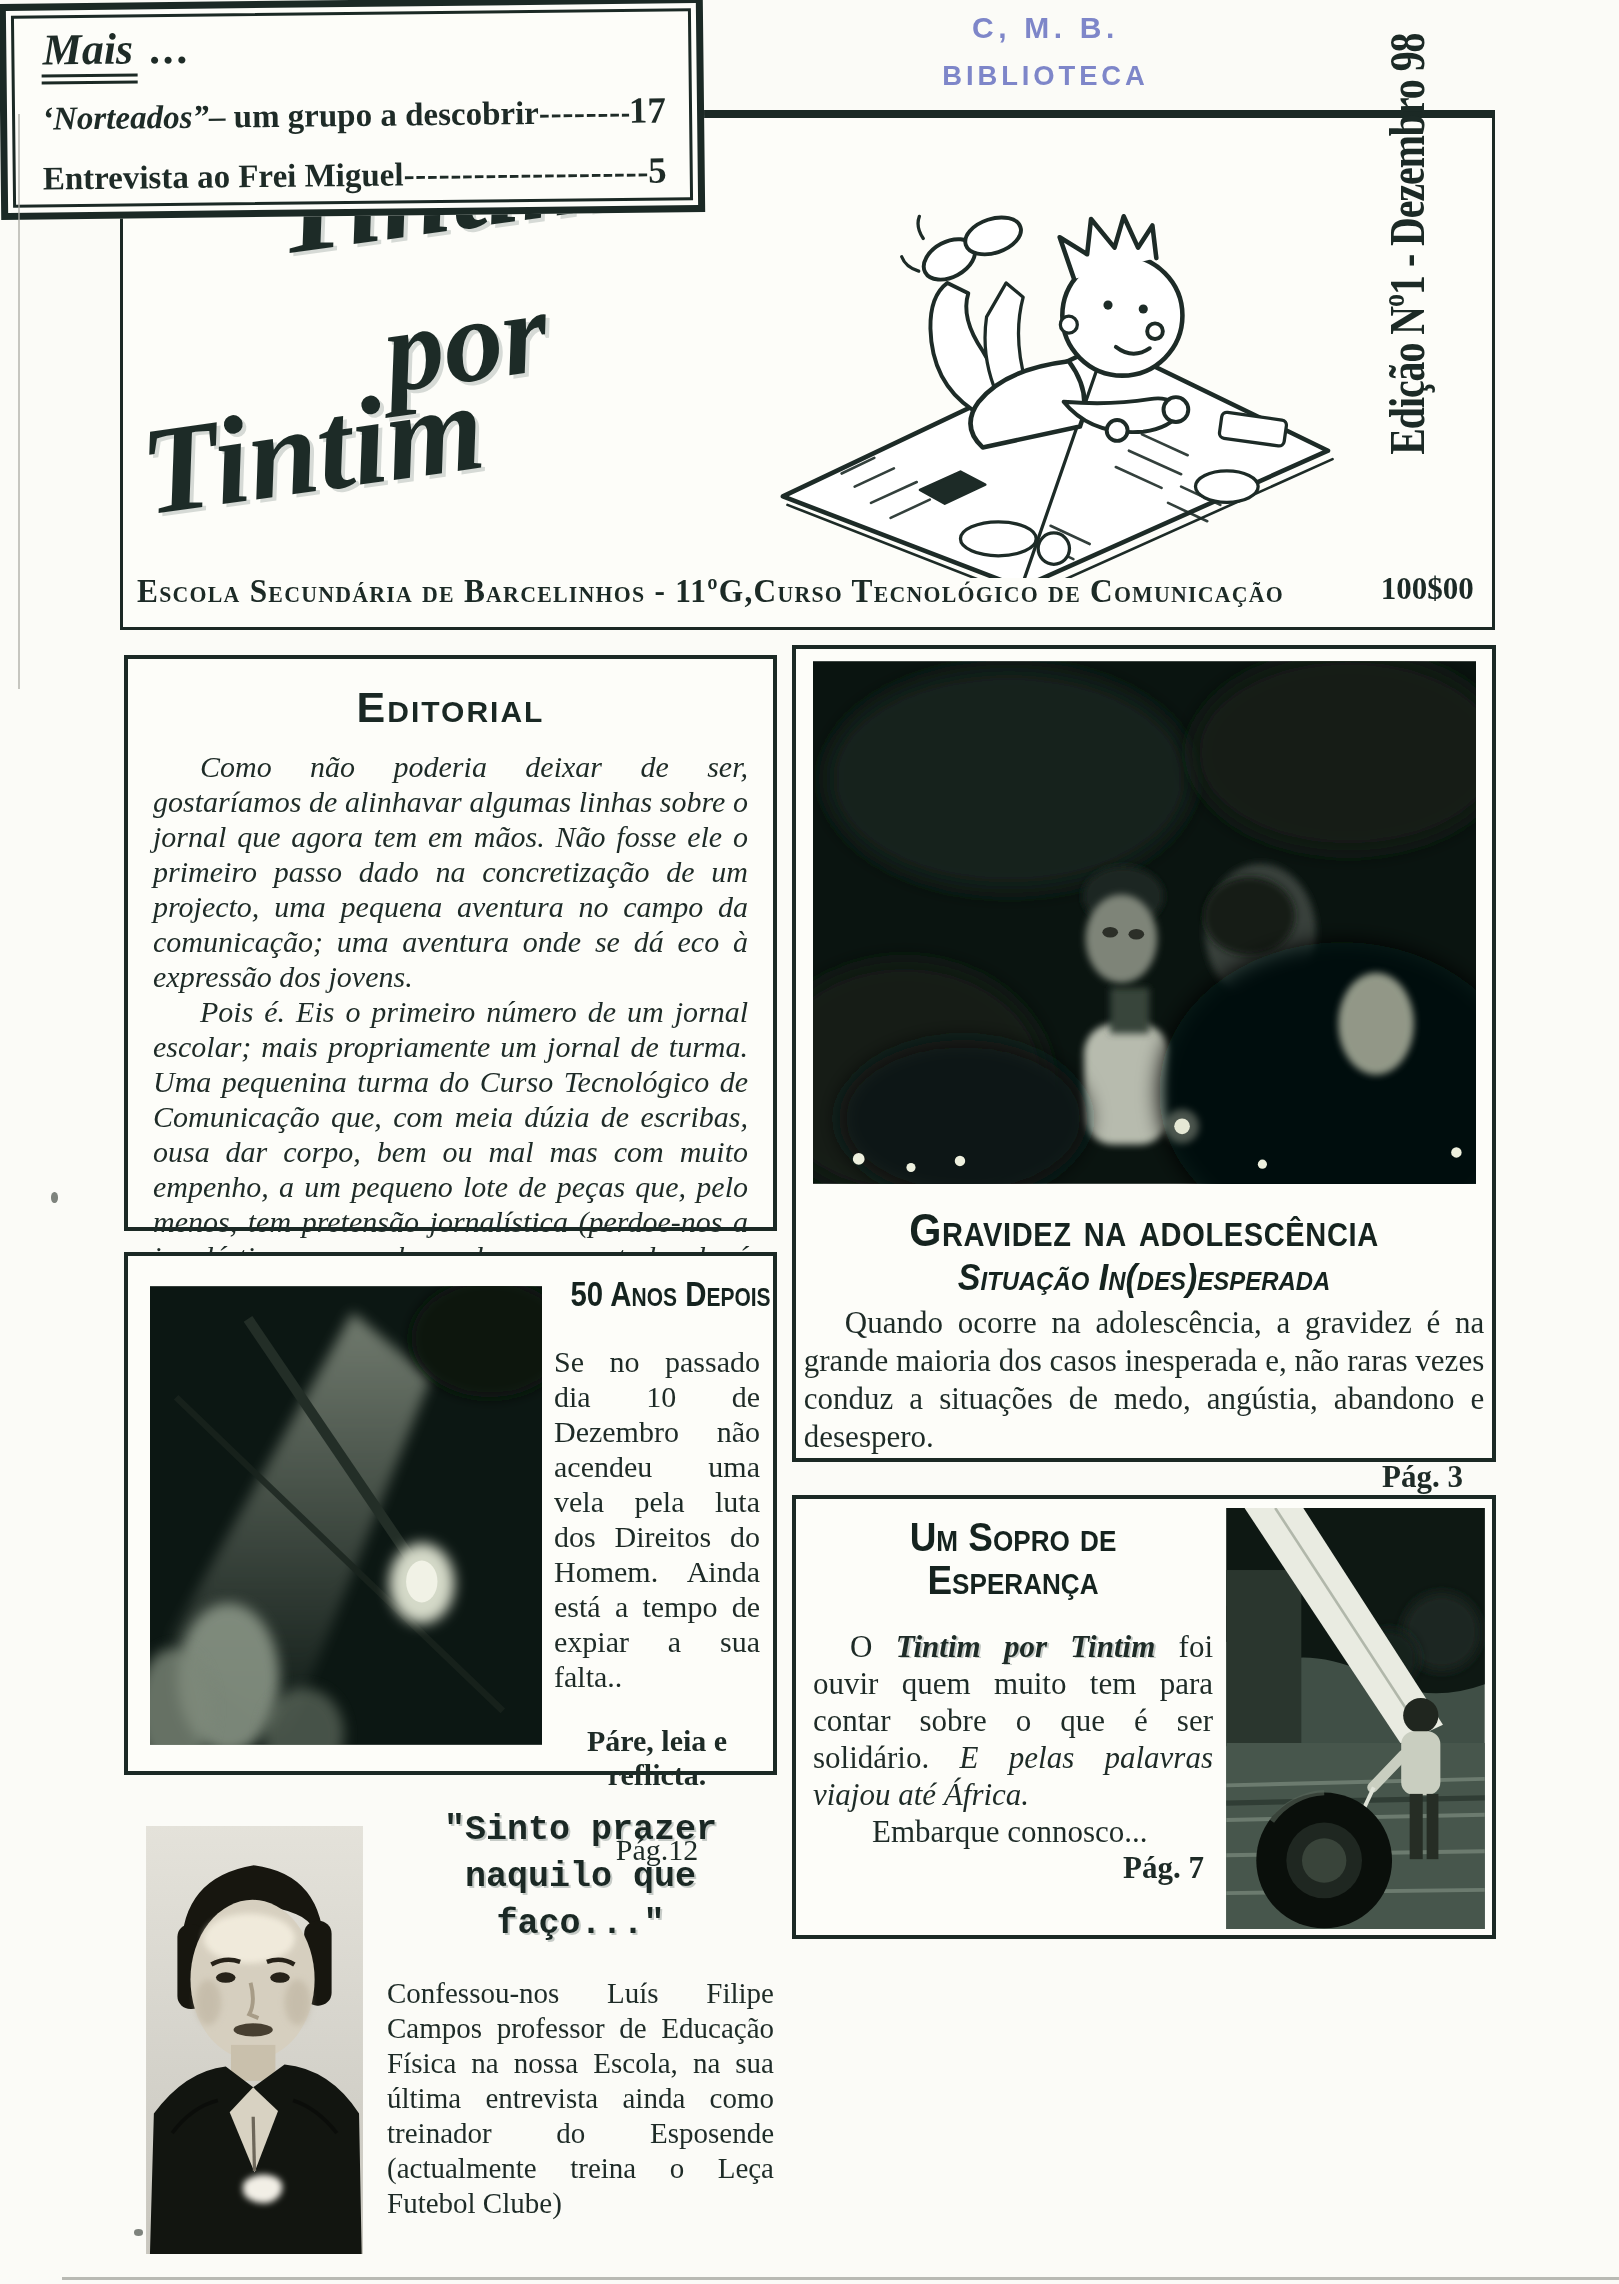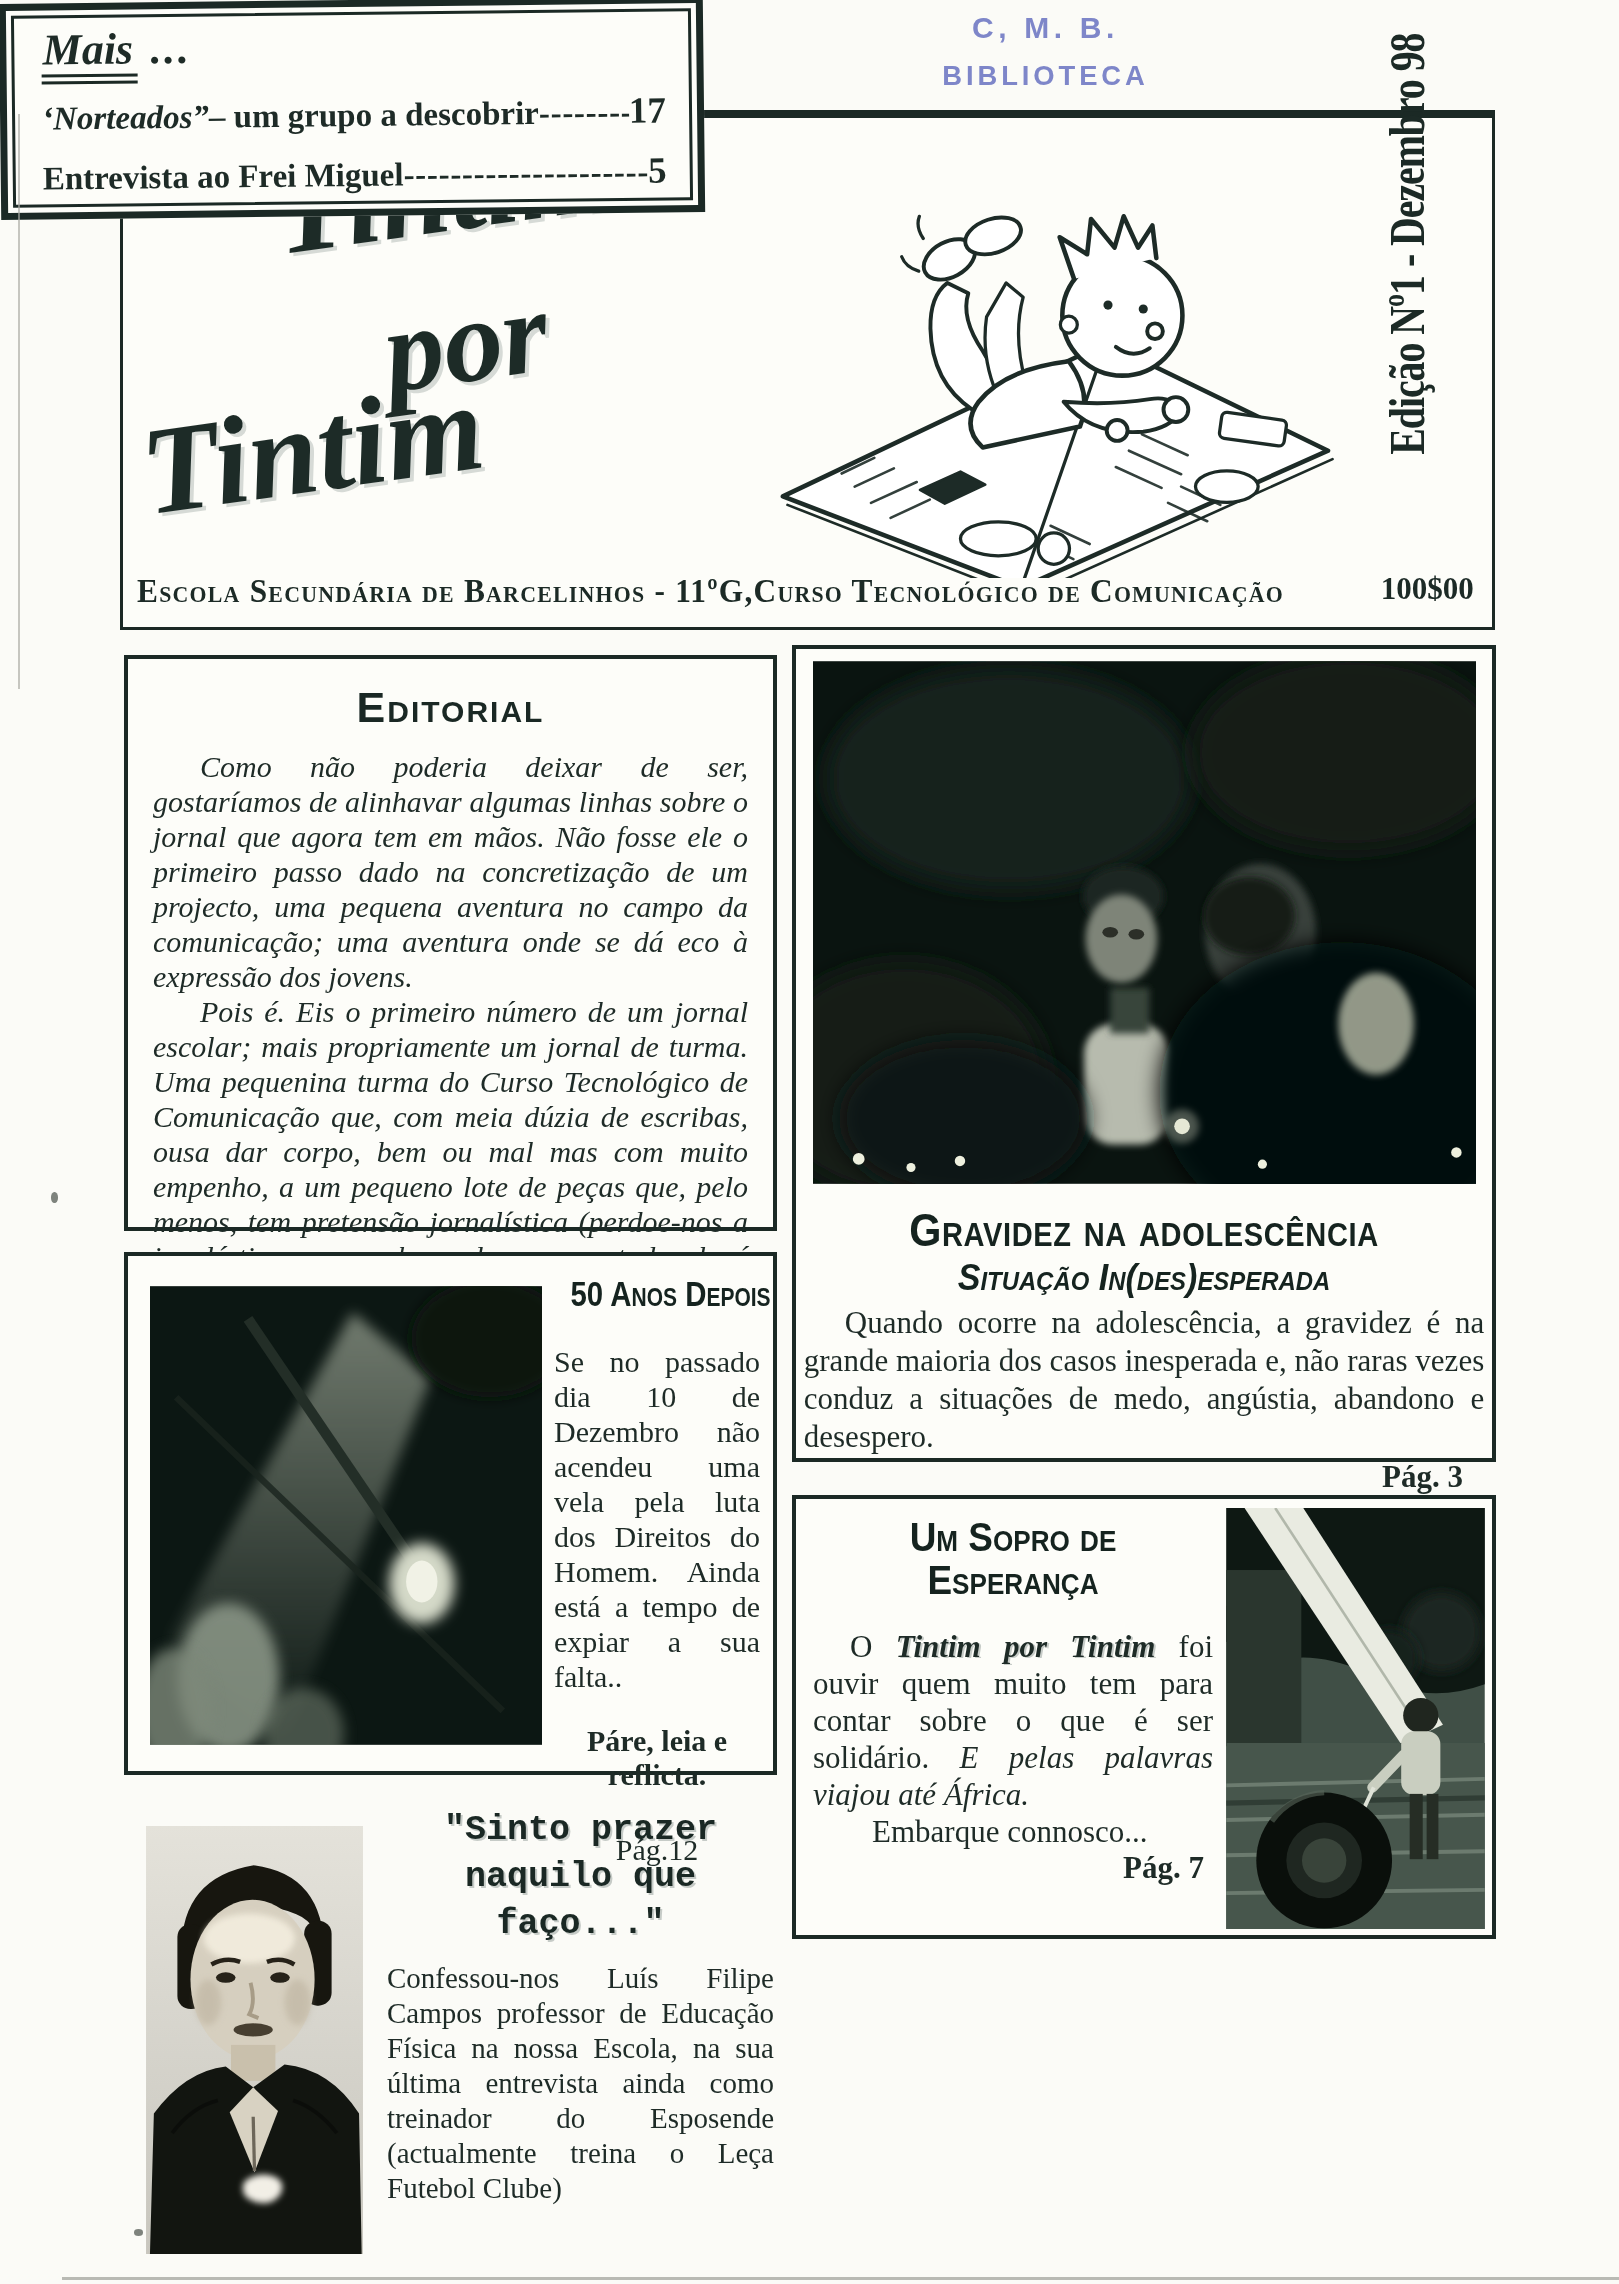--- a/index.html
+++ b/index.html
@@ -66,21 +66,21 @@
   .so-ital{font-style:italic;}
   .so-cta{margin-top:1.3px;font-size:31px;text-indent:59px;}
   .so-page{text-align:right;margin:0 9.1px 0 0;font-weight:bold;font-size:31px;}
   .so-photo{position:absolute;left:430px;top:9.1px;}
   
   #sinto-section{left:124px;top:1802px;width:660px;height:461px;}
   .si-photo{position:absolute;left:22px;top:23.5px;}
   .si-col{position:absolute;left:263px;top:5.2px;width:387px;}
   .si-title{font-family:"Liberation Mono",monospace;font-weight:bold;font-size:35px;line-height:47px;
             text-align:center;color:#1a2824;text-shadow:2px 2px 0 rgba(40,60,54,.25);}
-  .si-body{margin-top:13px;font-size:29px;line-height:35px;text-align:justify;}
+  .si-body{margin-top:28px;font-size:29px;line-height:35px;text-align:justify;}
   .si-bracket{position:absolute;right:2.6px;top:312px;width:366px;height:69px;
               border-bottom:3.9px solid #1b2925;border-right:3.9px solid #1b2925;
               display:flex;align-items:flex-end;justify-content:flex-end;
               padding:0 17px 3.9px 0;box-sizing:border-box;font-size:33px;}
   
   #mais-box{left:787px;top:1957px;width:704px;height:216px;border:7.2px solid #1b2925;
             background:#fdfdf9;box-sizing:border-box;transform:rotate(-.65deg);}
   #mais-inner{position:absolute;inset:4.6px;border:3.3px solid #1b2925;padding:6.5px 23.5px 0 27.4px;box-sizing:border-box;}
   .mais-title{font-size:44px;font-weight:bold;}
   .mais-title .mt-main{font-style:italic;border-bottom:10.5px double #1b2925;padding:0 3.9px 0 1.3px;}

